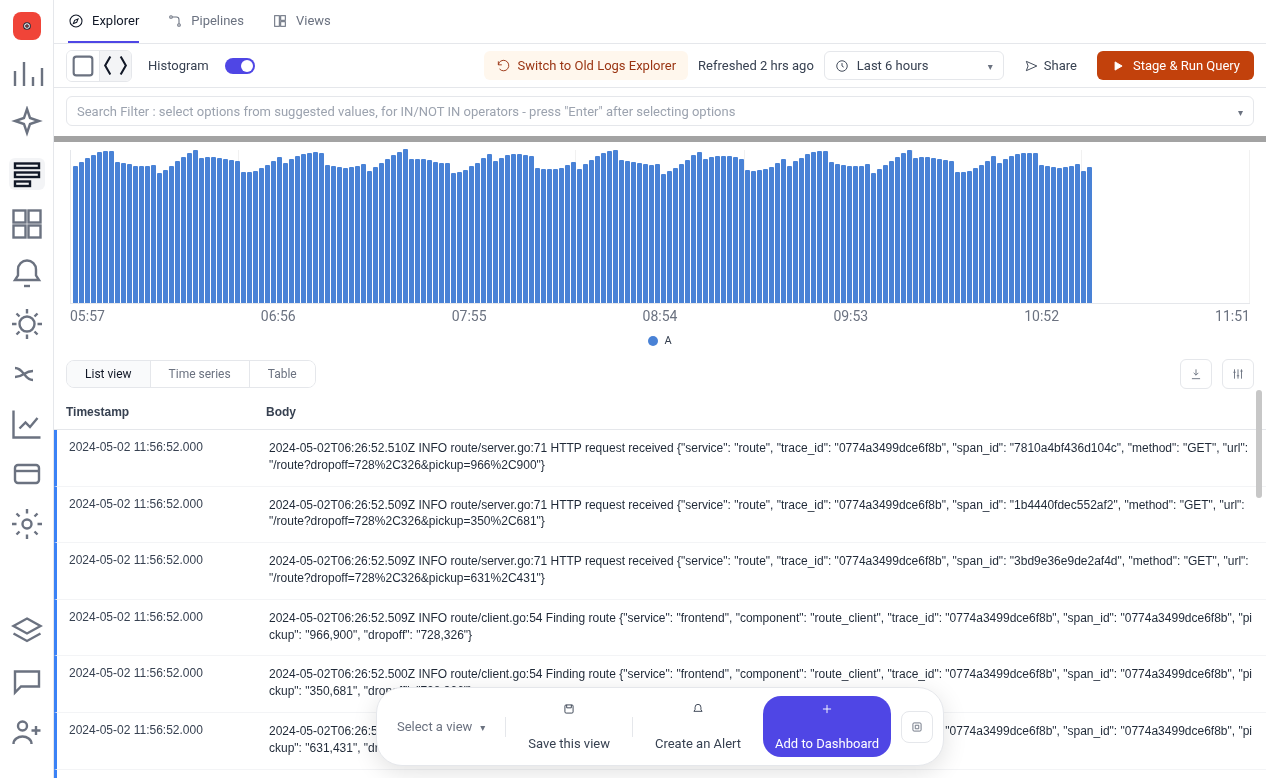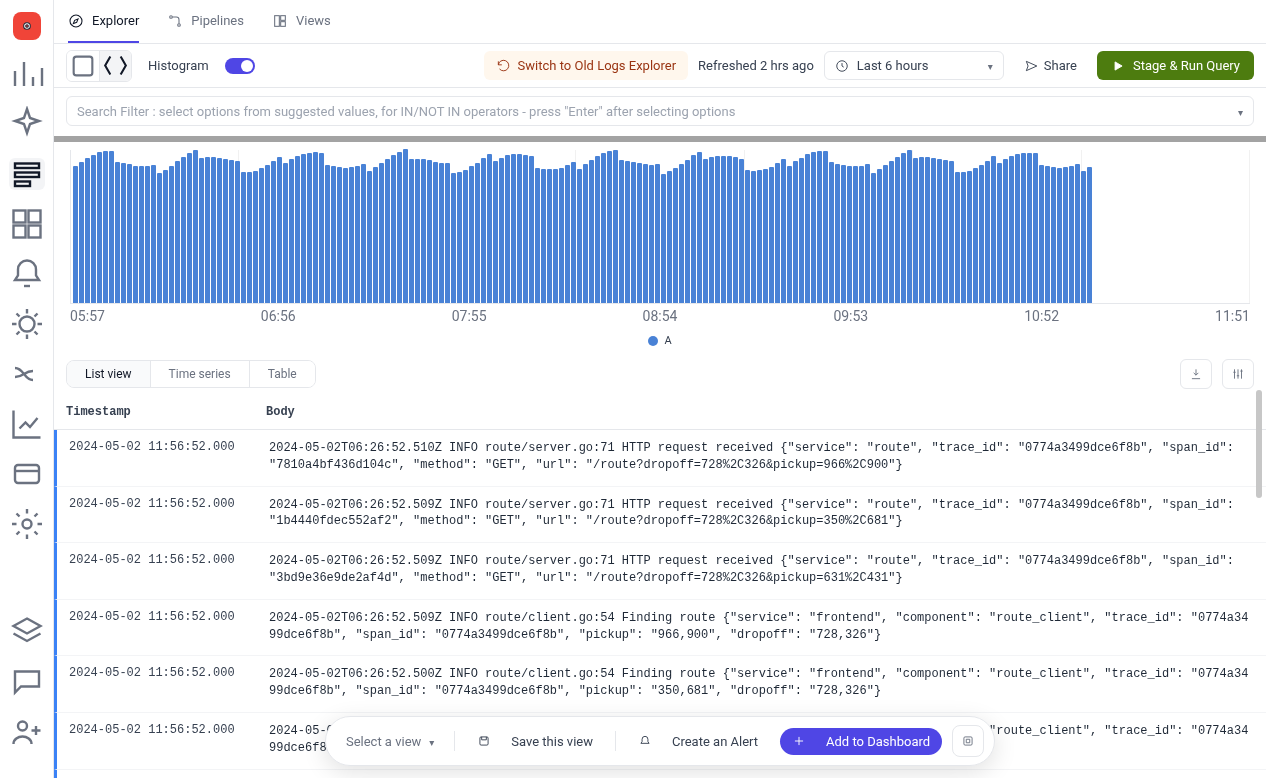--- a/index.html
+++ b/index.html
@@ -111,21 +111,21 @@
   border:1px solid #e5e7eb;border-radius:6px;
   padding:6px 10px;cursor:pointer;min-width:180px;
   color:#374151;
 }
 .share-btn {
   display:flex;align-items:center;gap:6px;
   padding:6px 10px;border-radius:6px;color:#374151;cursor:pointer;
 }
 .run-btn {
   display:flex;align-items:flex-end;gap:8px;
-  background:#4d7c0f;color:#fff;
+  background:#c2410c;color:#fff;
   padding:7px 14px;border-radius:6px;cursor:pointer;
 }
 
 
 .search-row { padding:8px 12px 10px; border-bottom:6px solid #a3a3a3;}
 .search-field {
   width:100%;height:30px;border:1px solid #e5e7eb;border-radius:6px;
   padding:0 10px;color:#9ca3af;display:flex;align-items:center;justify-content:space-between;
   cursor:text;
 }
@@ -166,21 +166,21 @@
 }
 .view-tab + .view-tab { border-left:1px solid #e5e7eb; }
 .view-tab.active { background:#f9fafb;color:#111827; }
 .vr-spacer { flex:1; }
 .sq-btn {
   width:32px;height:30px;border:1px solid #e5e7eb;border-radius:6px;
   display:flex;align-items:center;justify-content:center;color:#6b7280;cursor:pointer;
 }
 
 
-.log-table { flex:1; overflow:auto; font-family: Liberation Mono, monospace; font-size:12px; }
+.log-table { flex:1; overflow:auto; font-family: Liberation Sans, sans-serif; font-size:12px; }
 .log-head {
   display:flex;padding:10px 12px;color:#374151;font-weight:600;border-bottom:1px solid #e5e7eb;
   position:sticky;top:0;background:#fff;
 }
 .col-ts { width:190px; flex-shrink:0; }
 .col-body { flex:1; padding-left:10px; min-width:0;}
 .log-row {
   display:flex;padding:10px 12px 12px;border-left:3px solid #3b82f6;
   border-bottom:1px solid #f3f4f6;
 }
@@ -195,21 +195,21 @@
 .bottom-inner {
   display:flex;align-items:center;gap:10px;
   background:#fff;border:1px solid #e5e7eb;border-radius:26px;
   padding:8px 10px;box-shadow:0 6px 24px rgba(0,0,0,.12);
   pointer-events:auto;
 }
 .view-select {
   display:flex;align-items:center;gap:8px;color:#6b7280;padding:4px 10px;cursor:pointer;
 }
 .bb-btn {
-  display:flex;align-items:center;gap:20px;padding:6px 12px;border-radius:18px;cursor:pointer;color:#374151;
+  display:flex;align-items:center;gap:20px;padding:6px 12px;border-radius:18px;cursor:pointer;color:#374151;flex-direction:column;
 }
 .bb-btn.primary { background:#4f46e5;color:#fff; }
 .bb-divider { width:1px;height:20px;background:#e5e7eb; }
 .bb-icon-btn {
   width:32px;height:32px;border-radius:8px;border:1px solid #e5e7eb;
   display:flex;align-items:center;justify-content:center;color:#6b7280;cursor:pointer;
 }
 
 
 .fake-scroll {

